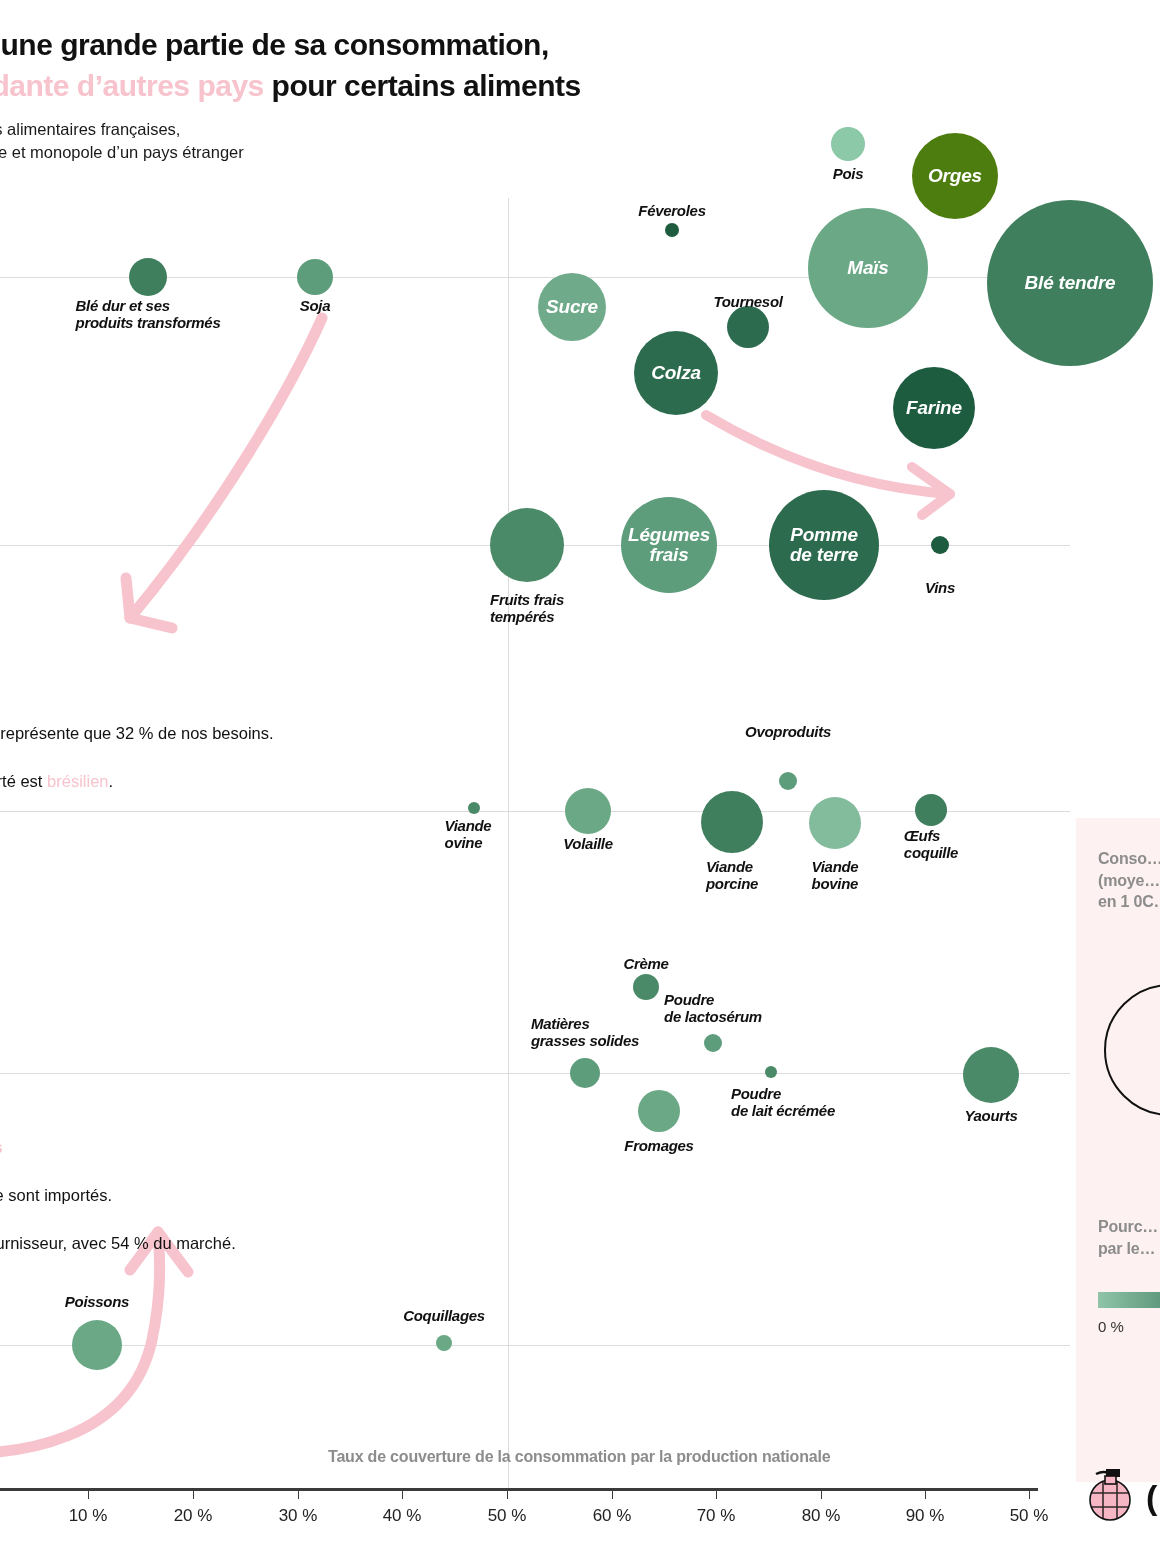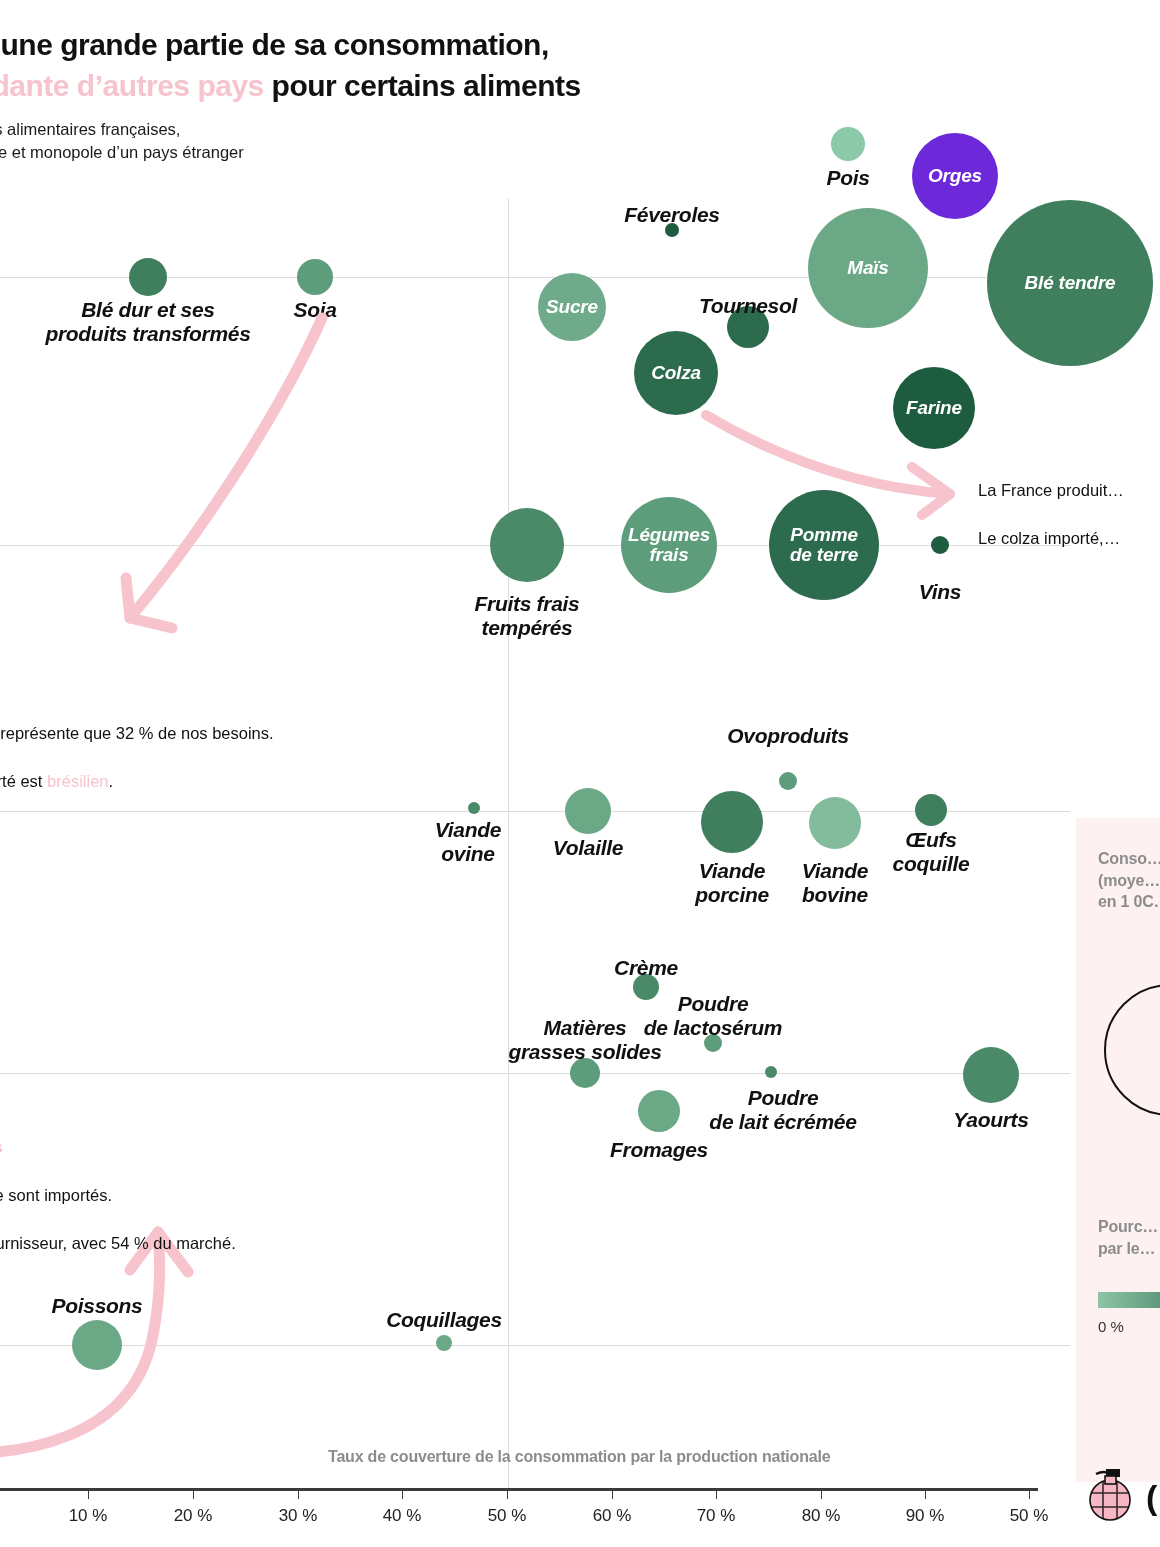--- a/index.html
+++ b/index.html
@@ -57,22 +57,22 @@
   
   .bubble {
     position: absolute; border-radius: 50%;
     transform: translate(-50%, -50%);
     display: flex; align-items: center; justify-content: center;
     color: #ffffff; font-weight: 800; font-style: italic;
     text-align: center; line-height: 1.07; letter-spacing: -0.2px;
   }
   .blabel {
     position: absolute;
-    font-size: 21px; font-weight: 800; font-style: italic;
-    color: #111; text-align: center; line-height: 1.12;
+    font-size: 15px; font-weight: 800; font-style: italic;
+    color: #111; text-align: left; line-height: 1.12;
     letter-spacing: -0.3px; transform: translateX(-50%);
     white-space: pre-line;
   }
 
   
   .anno {
     position: absolute; font-size: 16.5px; line-height: 1.45; color: #111;
     white-space: pre-line;
   }
   .anno .hl { color: #f7c3cd; font-weight: 400; }
@@ -145,21 +145,21 @@
       <div class="gl v" style="left:508px"></div>
       <div class="bubble" style="left:148px; top:277px; width:38px; height:38px; background:#3f7f5e; font-size:14px;"></div>
       <div class="blabel" style="left:148px; top:298px;">Blé dur et ses<br>produits transformés</div>
       <div class="bubble" style="left:315px; top:277px; width:36px; height:36px; background:#5d9d7c; font-size:14px;"></div>
       <div class="blabel" style="left:315px; top:298px;">Soja</div>
       <div class="bubble" style="left:572px; top:307px; width:68px; height:68px; background:#6faa8a; font-size:19px;">Sucre</div>
       <div class="bubble" style="left:672px; top:230px; width:14px; height:14px; background:#1d5c3f; font-size:10px;"></div>
       <div class="blabel" style="left:672px; top:203px;">Féveroles</div>
       <div class="bubble" style="left:848px; top:144px; width:34px; height:34px; background:#8cc9a8; font-size:13px;"></div>
       <div class="blabel" style="left:848px; top:166px;">Pois</div>
-      <div class="bubble" style="left:955px; top:176px; width:86px; height:86px; background:#6d28d9; font-size:19px;">Orges</div>
+      <div class="bubble" style="left:955px; top:176px; width:86px; height:86px; background:#4d7c0f; font-size:19px;">Orges</div>
       <div class="bubble" style="left:868px; top:268px; width:120px; height:120px; background:#6aa886; font-size:19px;">Maïs</div>
       <div class="bubble" style="left:1070px; top:283px; width:166px; height:166px; background:#3f7f5e; font-size:19px;">Blé tendre</div>
       <div class="bubble" style="left:748px; top:327px; width:42px; height:42px; background:#2d6b4f; font-size:15px;"></div>
       <div class="blabel" style="left:748px; top:294px;">Tournesol</div>
       <div class="bubble" style="left:676px; top:373px; width:84px; height:84px; background:#2d6b4f; font-size:19px;">Colza</div>
       <div class="bubble" style="left:934px; top:408px; width:82px; height:82px; background:#1d5c3f; font-size:19px;">Farine</div>
       <div class="bubble" style="left:527px; top:545px; width:74px; height:74px; background:#4a8a68; font-size:19px;"></div>
       <div class="blabel" style="left:527px; top:592px;">Fruits frais<br>tempérés</div>
       <div class="bubble" style="left:669px; top:545px; width:96px; height:96px; background:#5d9d7c; font-size:19px;">Légumes<br>frais</div>
       <div class="bubble" style="left:824px; top:545px; width:110px; height:110px; background:#2d6b4f; font-size:19px;">Pomme<br>de terre</div>
@@ -208,24 +208,20 @@
   <svg class="arrow" style="left:-60px; top:1200px;" width="320" height="260" viewBox="0 0 320 260">
     <path d="M0 252 C 80 258, 190 240, 212 140 C 222 92, 220 58, 218 32" stroke="#f7c3cd" stroke-width="11" fill="none" stroke-linecap="round"></path>
     <path d="M218 32 L 190 70 M218 32 L 248 72" stroke="#f7c3cd" stroke-width="11" fill="none" stroke-linecap="round"></path>
   </svg>
 
   <div class="anno" style="left:-52px; top:698px;">
     <div>…s ne représente que 32 % de nos besoins.</div>
     <div><span>…mporté est </span><span class="hl">brésilien</span><span>.</span></div>
   </div>
 
-  <div class="anno" style="left:978px; top:455px;">
-    <div>La France produit…</div>
-    <div>Le colza importé,…</div>
-  </div>
 
   <div class="anno" style="left:-54px; top:1112px;">
     <div class="anno-head">…odes</div>
     <div>…rance sont importés.</div>
     <div>…er fournisseur, avec 54 % du marché.</div>
   </div>
 
   <div class="legend-panel"></div>
   <div class="legend-title">Conso…
 (moye…

